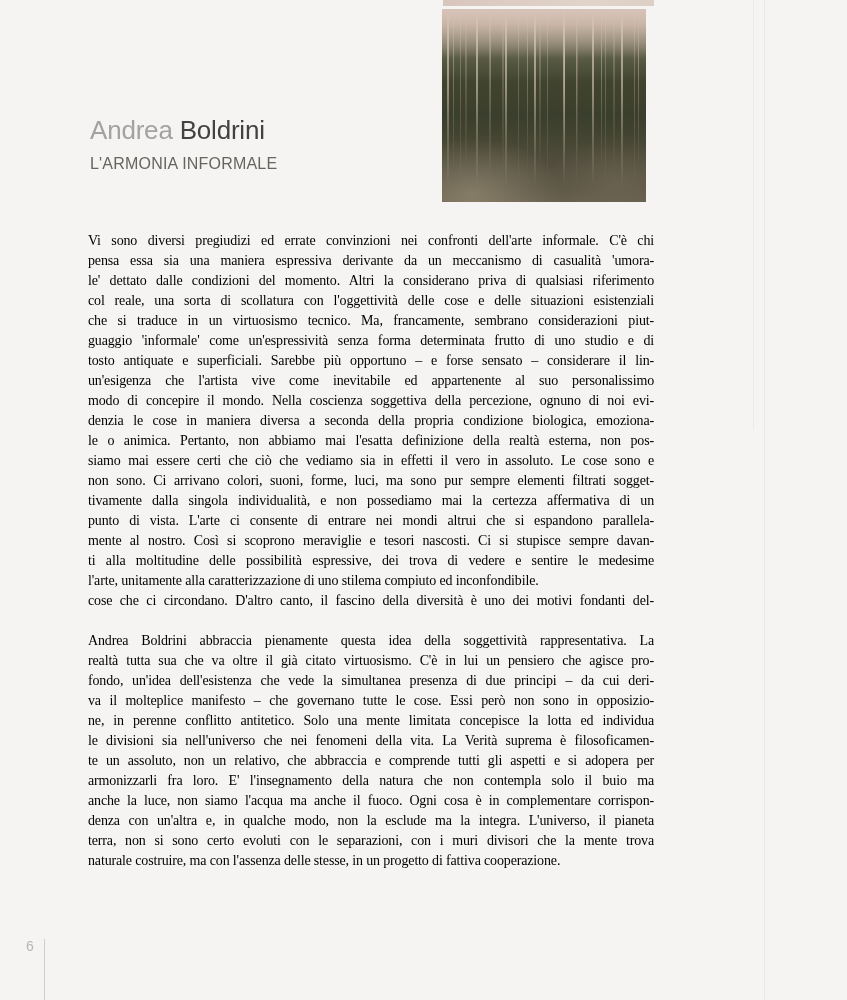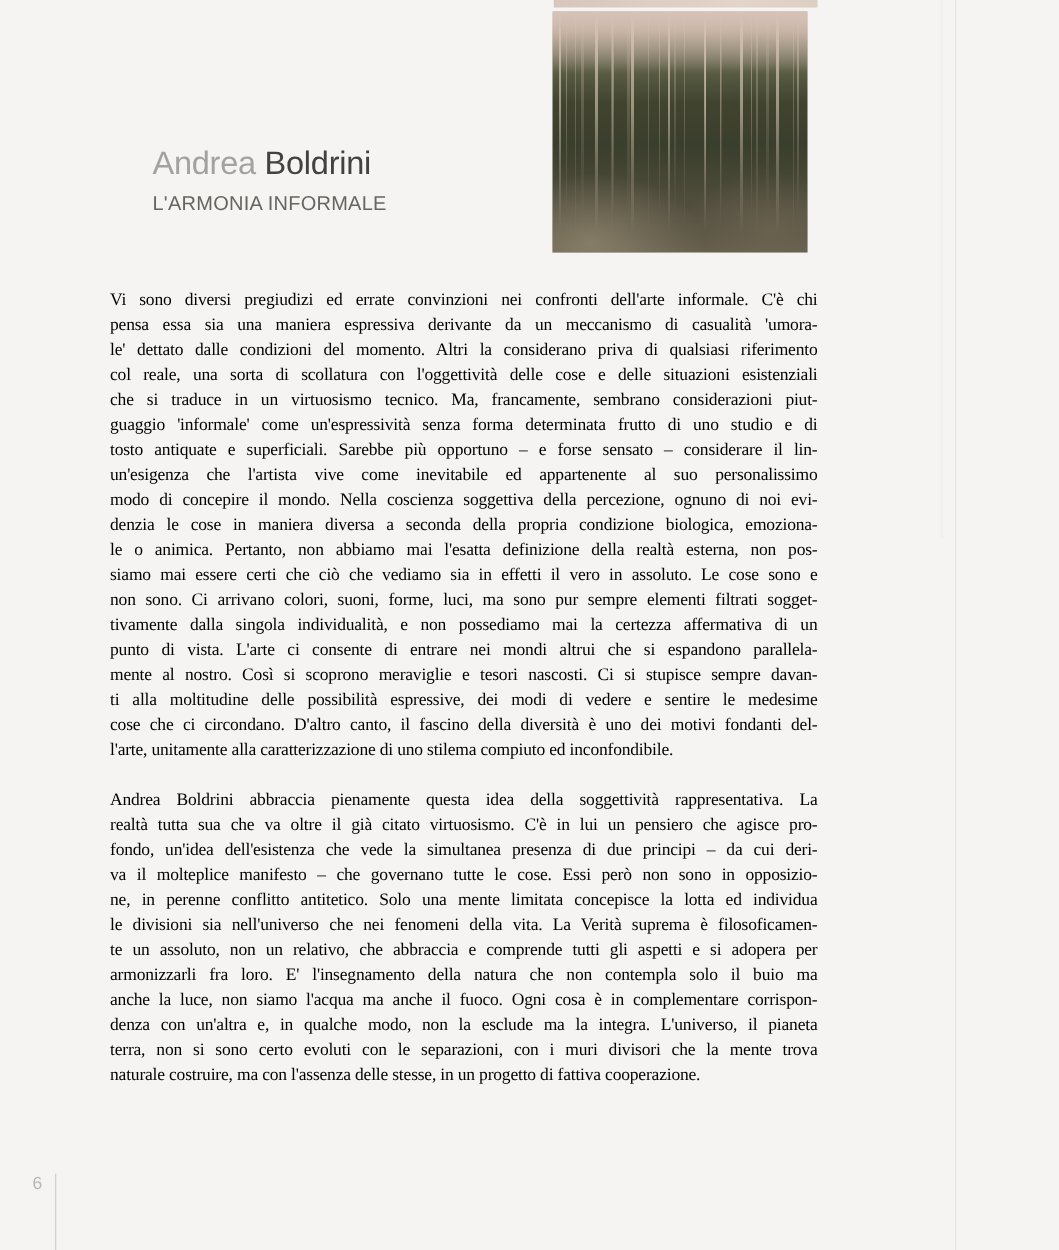--- a/index.html
+++ b/index.html
@@ -69,21 +69,21 @@
   }
   .haze-top {
     position: absolute;
     left: 0; top: 0; width: 100%; height: 26%;
     background: linear-gradient(180deg, rgba(214,194,183,0.95) 0%, rgba(206,187,171,0.50) 45%, rgba(206,187,171,0) 100%);
   }
 
   
   .header {
     position: absolute;
-    left: 90px; top: 116px; margin-left: 32px;
+    left: 90px; top: 116px;
   }
   .page-title {
     font-size: 26px;
     line-height: 28px;
     letter-spacing: -0.2px;
     white-space: nowrap;
   }
   .title-light { color: #a3a2a0; }
   .title-dark  { color: #434240; }
   .page-subtitle {
@@ -162,23 +162,23 @@
         <div class="tline">tosto antiquate e superficiali. Sarebbe più opportuno – e forse sensato – considerare il lin-</div>
         <div class="tline">un'esigenza che l'artista vive come inevitabile ed appartenente al suo personalissimo</div>
         <div class="tline">modo di concepire il mondo. Nella coscienza soggettiva della percezione, ognuno di noi evi-</div>
         <div class="tline">denzia le cose in maniera diversa a seconda della propria condizione biologica, emoziona-</div>
         <div class="tline">le o animica. Pertanto, non abbiamo mai l'esatta definizione della realtà esterna, non pos-</div>
         <div class="tline">siamo mai essere certi che ciò che vediamo sia in effetti il vero in assoluto. Le cose sono e</div>
         <div class="tline">non sono. Ci arrivano colori, suoni, forme, luci, ma sono pur sempre elementi filtrati sogget-</div>
         <div class="tline">tivamente dalla singola individualità, e non possediamo mai la certezza affermativa di un</div>
         <div class="tline">punto di vista. L'arte ci consente di entrare nei mondi altrui che si espandono parallela-</div>
         <div class="tline">mente al nostro. Così si scoprono meraviglie e tesori nascosti. Ci si stupisce sempre davan-</div>
-        <div class="tline">ti alla moltitudine delle possibilità espressive, dei modi di vedere e sentire le medesime</div>
+        <div class="tline">ti alla moltitudine delle possibilità espressive, dei trova di vedere e sentire le medesime</div>
+        <div class="tline last">l'arte, unitamente alla caratterizzazione di uno stilema compiuto ed inconfondibile.</div>
         <div class="tline">cose che ci circondano. D'altro canto, il fascino della diversità è uno dei motivi fondanti del-</div>
-        <div class="tline last">l'arte, unitamente alla caratterizzazione di uno stilema compiuto ed inconfondibile.</div>
       </div>
       <div class="paragraph">
         <div class="tline">Andrea Boldrini abbraccia pienamente questa idea della soggettività rappresentativa. La</div>
         <div class="tline">realtà tutta sua che va oltre il già citato virtuosismo. C'è in lui un pensiero che agisce pro-</div>
         <div class="tline">fondo, un'idea dell'esistenza che vede la simultanea presenza di due principi – da cui deri-</div>
         <div class="tline">va il molteplice manifesto – che governano tutte le cose. Essi però non sono in opposizio-</div>
         <div class="tline">ne, in perenne conflitto antitetico. Solo una mente limitata concepisce la lotta ed individua</div>
         <div class="tline">le divisioni sia nell'universo che nei fenomeni della vita. La Verità suprema è filosoficamen-</div>
         <div class="tline">te un assoluto, non un relativo, che abbraccia e comprende tutti gli aspetti e si adopera per</div>
         <div class="tline">armonizzarli fra loro. E' l'insegnamento della natura che non contempla solo il buio ma</div>

